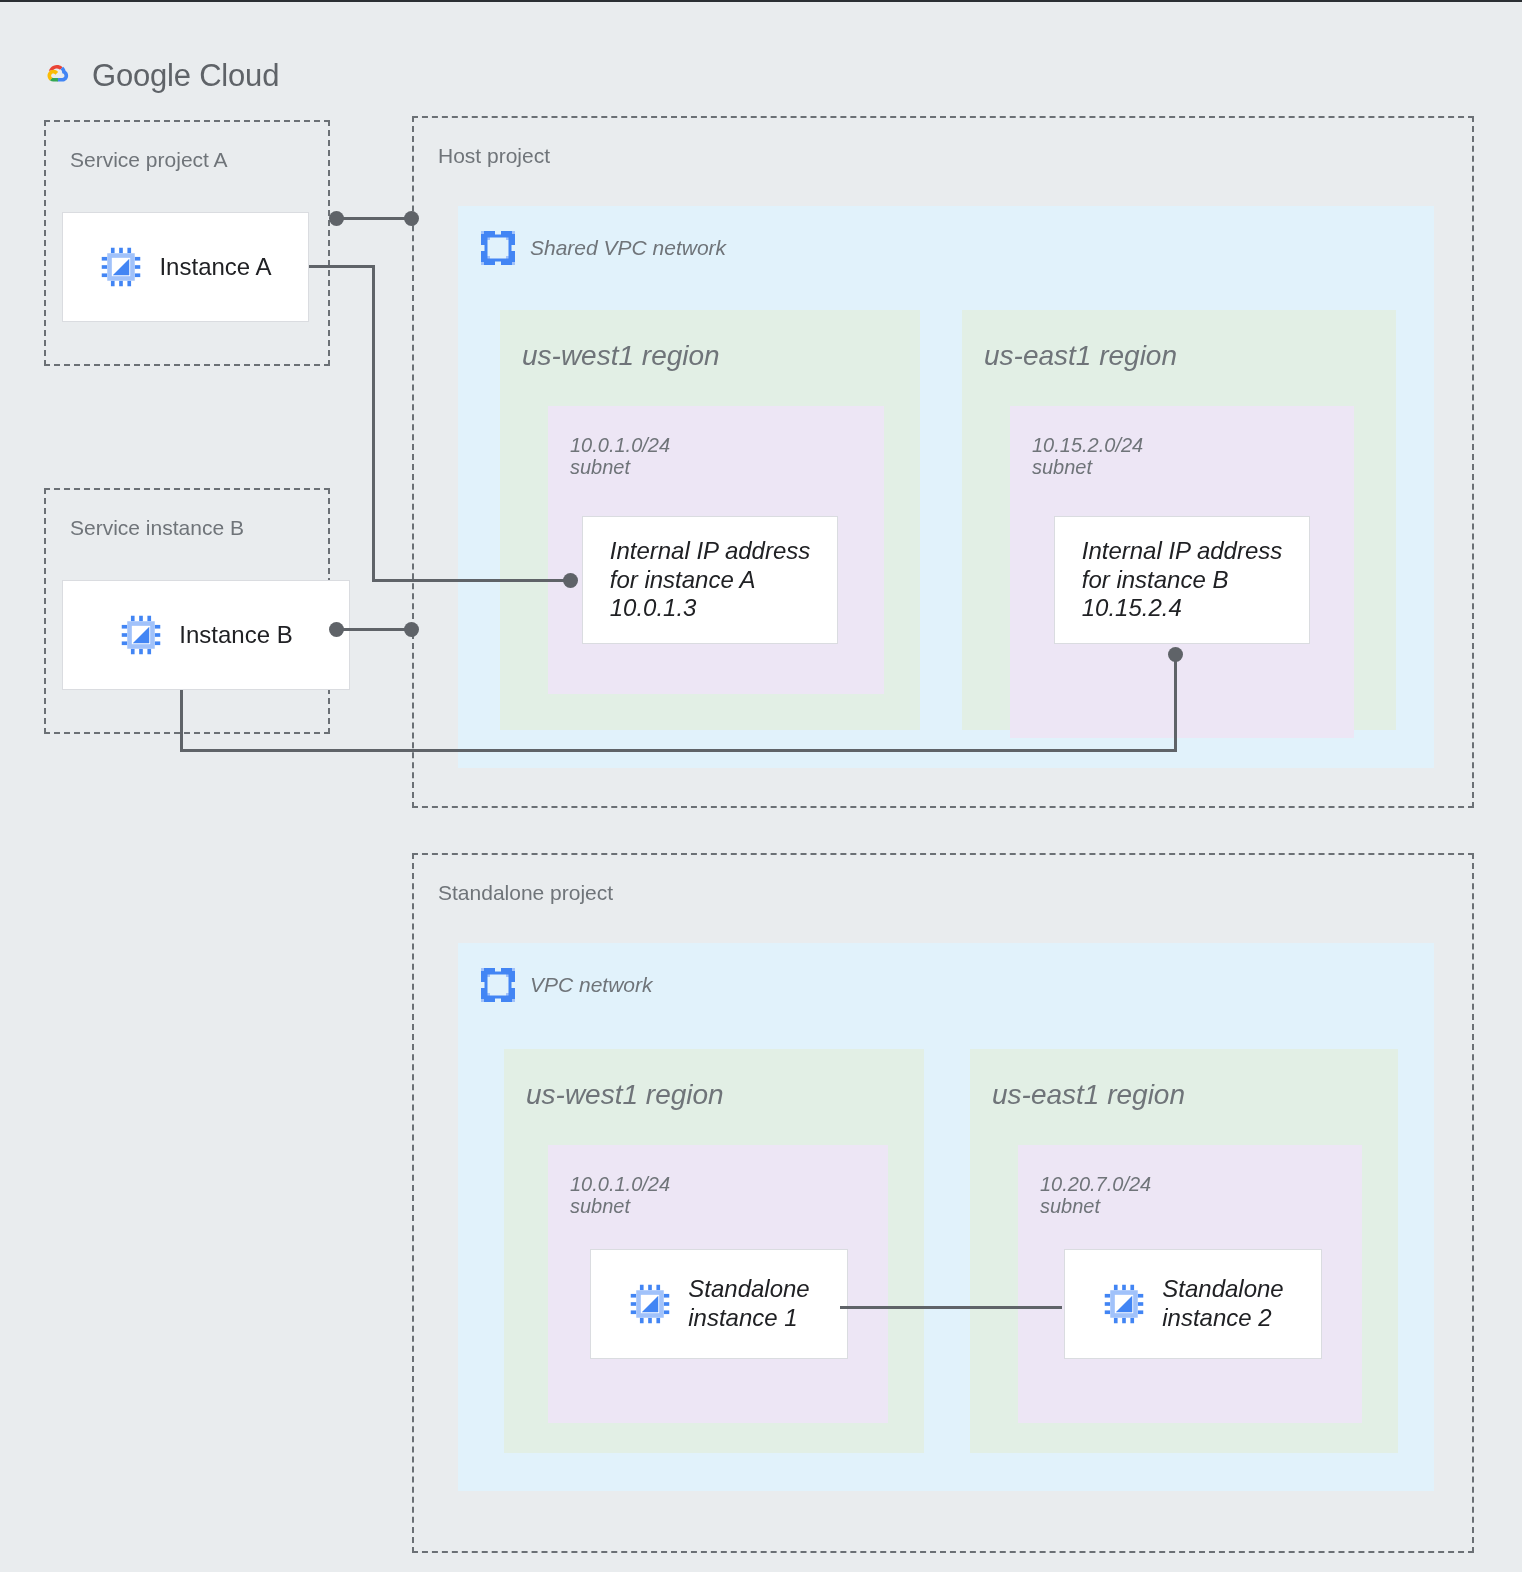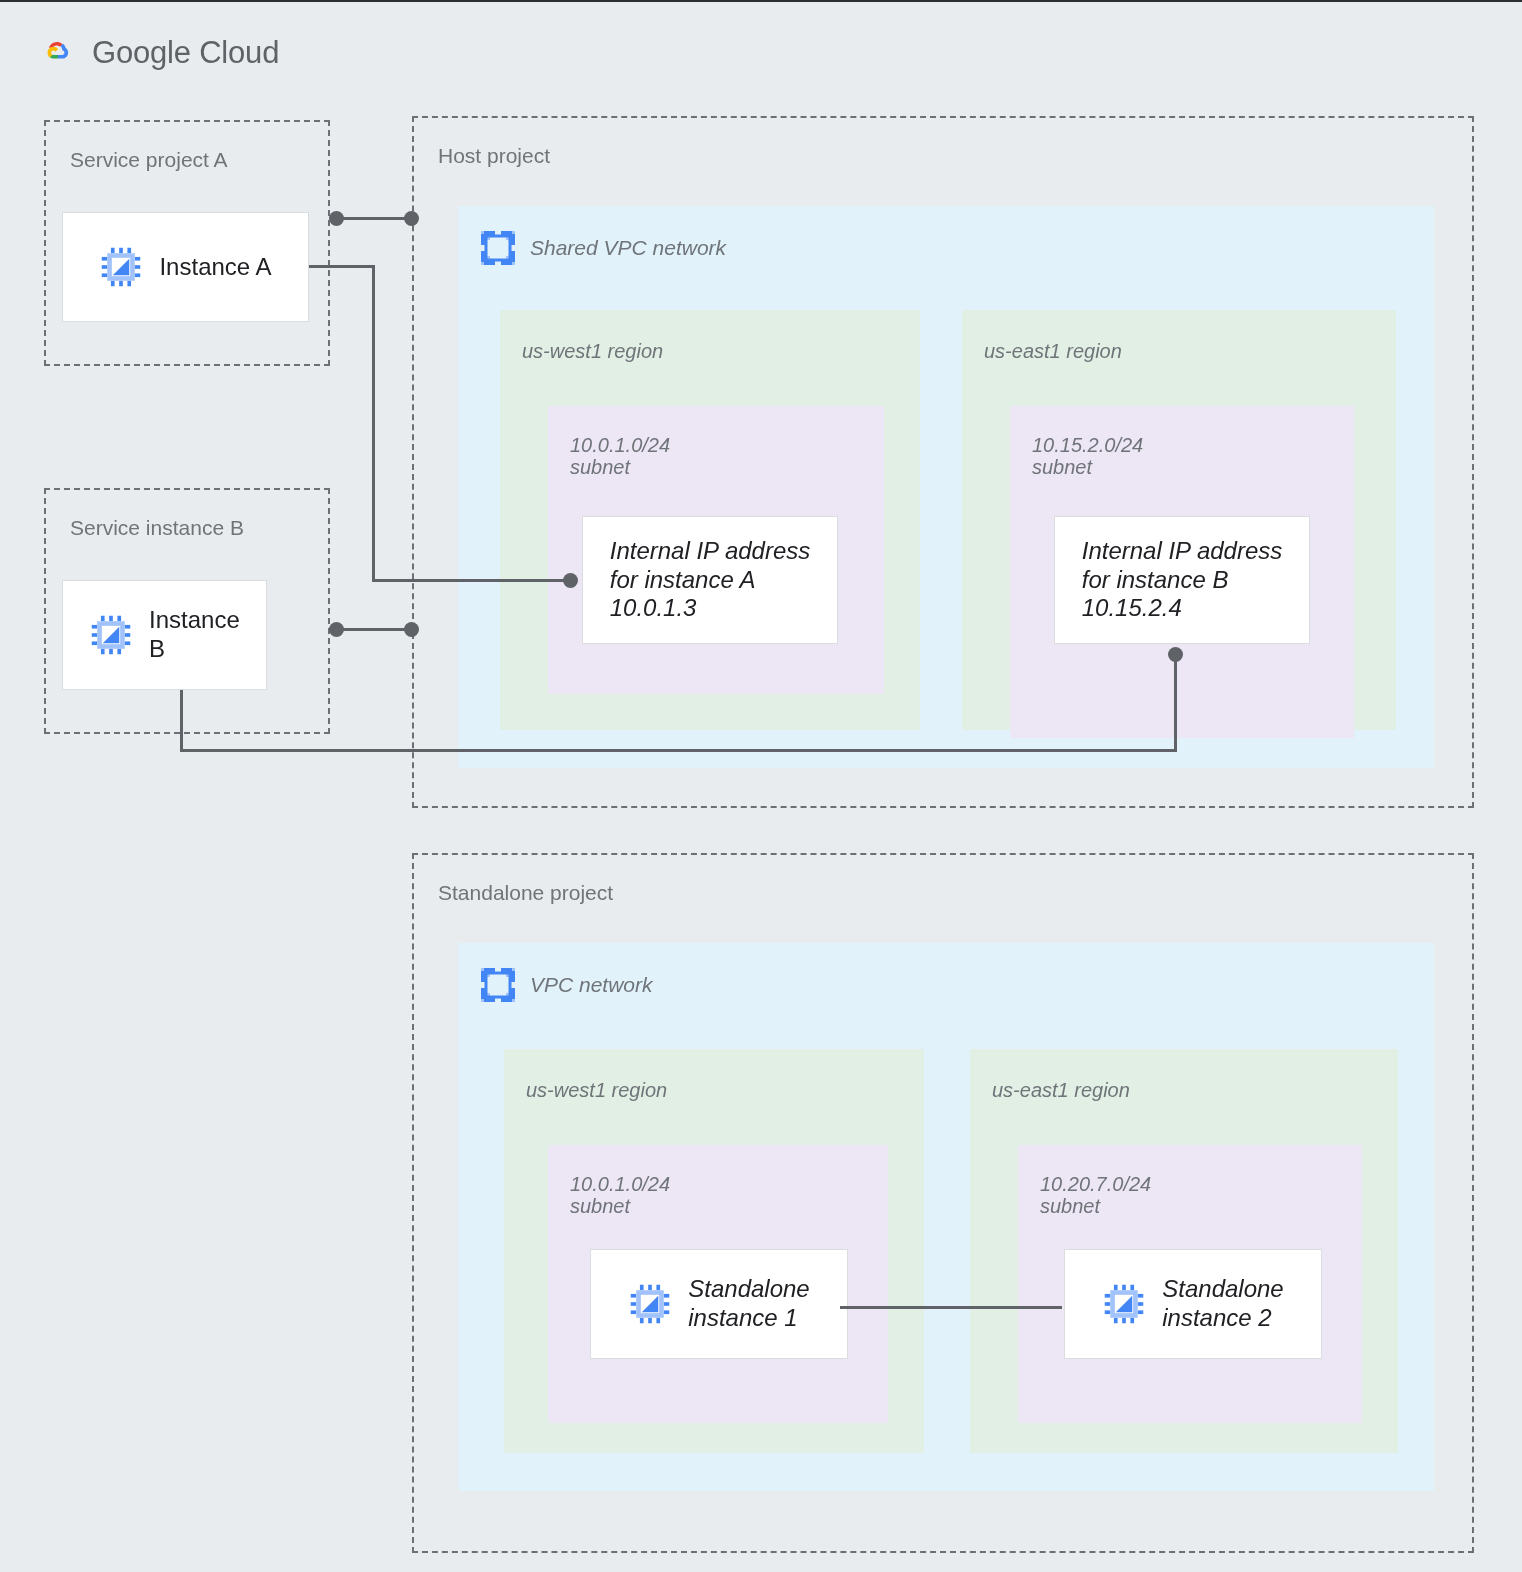--- a/index.html
+++ b/index.html
@@ -15,21 +15,21 @@
     width: 1522px;
     height: 1572px;
     background: #E9ECEE;
     border-top: 2px solid #2b2f33;
     overflow: hidden;
   }
 
   
   #gc-logo {
     position: absolute;
-    left: 34px; top: 33px;
+    left: 34px; top: 56px;
     display: flex; align-items: center; gap: 14px;
   }
   #gc-logo .logo-mark { width: 44px; height: 34px; display:block; }
   #gc-logo .logo-text {
     font-size: 31px;
     color: #5F6368;
     letter-spacing: -0.2px;
     white-space: nowrap;
   }
   #gc-logo .logo-text .w1 { font-weight: 500; }
@@ -68,21 +68,21 @@
   .vpc-icon { width: 36px; height: 36px; display: block; }
 
   
   .region {
     position: absolute;
     background: #E2EFE5;
   }
   .region > .region-label {
     position: absolute;
     left: 22px; top: 30px;
-    font-size: 20px;
+    font-size: 28px;
     color: #6f7479;
     white-space: nowrap;
   }
 
   
   .subnet {
     position: absolute;
     background: #EDE6F5;
   }
   .subnet > .subnet-label {
@@ -165,21 +165,21 @@
       <rect x="9" y="9" width="30" height="30" fill="#A1C2FA"></rect>
       <rect x="14" y="14" width="20" height="20" fill="#FFFFFF"></rect>
       <path d="M15 33 L33 15 L33 33 Z" fill="#4285F4"></path>
     </svg>
     <div class="node-text left">Instance A</div>
   </div>
 
   <div class="project" style="left:44px; top:486px; width:286px; height:246px;">
     <div class="proj-label">Service instance B</div>
   </div>
-  <div class="node with-icon" style="left:62px; top:578px; width:205px; height:110px;">
+  <div class="node with-icon" style="left:62px; top:578px; width:288px; height:110px;">
     <svg class="chip-icon" viewBox="0 0 48 48">
       <g fill="#4285F4">
         <rect x="13" y="3" width="4" height="6"></rect>
           <rect x="22" y="3" width="4" height="6"></rect>
           <rect x="31" y="3" width="4" height="6"></rect>
         <rect x="13" y="39" width="4" height="6"></rect>
           <rect x="22" y="39" width="4" height="6"></rect>
           <rect x="31" y="39" width="4" height="6"></rect>
         <rect x="3" y="13" width="6" height="4"></rect>
           <rect x="3" y="22" width="6" height="4"></rect>

